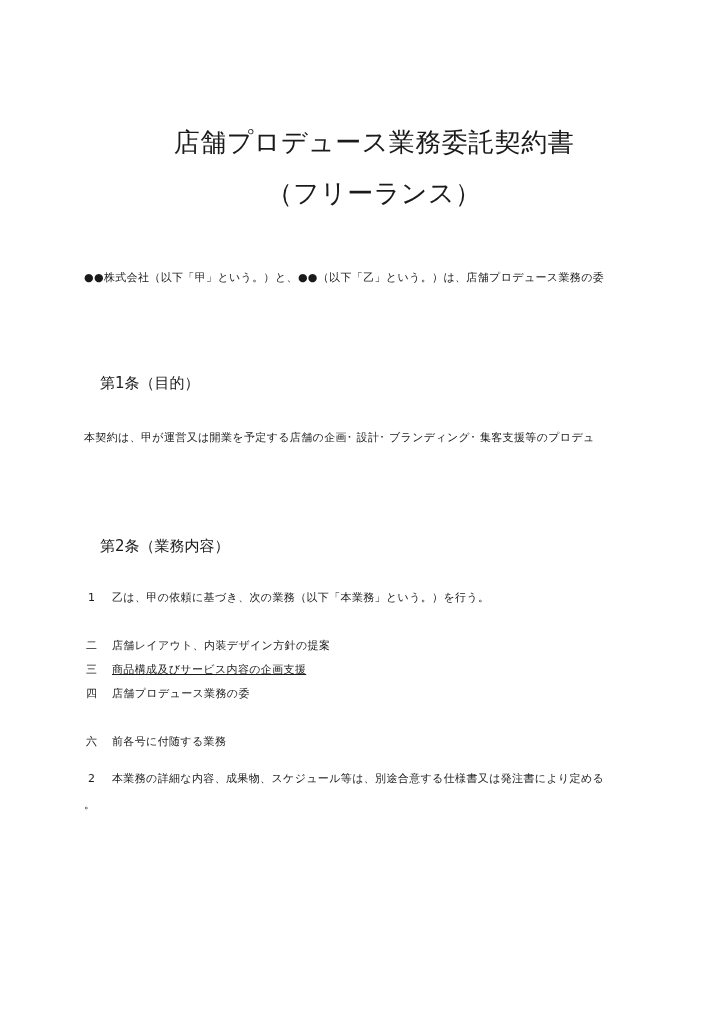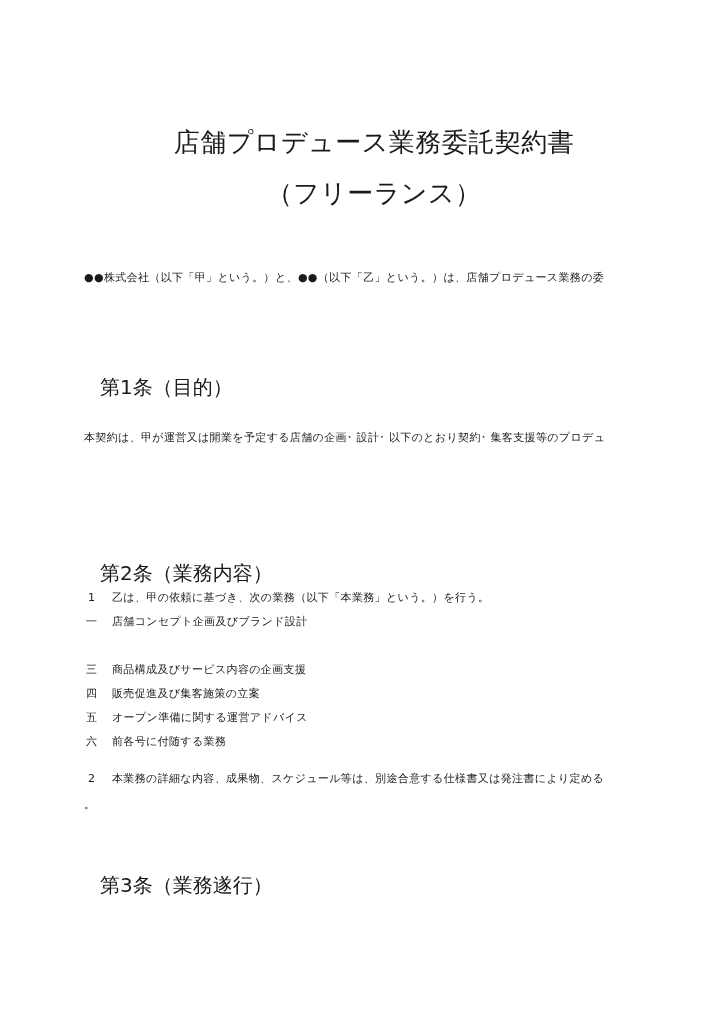--- a/index.html
+++ b/index.html
@@ -37,21 +37,21 @@
       position: absolute;
       left: 72px;
       width: 556px;
       font-size: 11px;
       line-height: 23px;
       letter-spacing: 0.35px;
     }
     .heading {
       position: absolute;
       left: 88px;
-      font-size: 20px;
+      font-size: 15px;
       white-space: nowrap;
     }
     .item {
       position: absolute;
       left: 72px;
       font-size: 11px;
       white-space: nowrap;
       letter-spacing: 0.35px;
     }
     .item .num {
@@ -70,47 +70,43 @@
 
   <div class="title main">店舗プロデュース業務委託契約書</div>
   <div class="title sub">（フリーランス）</div>
 
   <div class="para" style="top:266px;">
     <span class="line">●●株式会社（以下「甲」という。）と、●●（以下「乙」という。）は、店舗プロデュース業務の委</span>
   </div>
 
   <div class="heading" style="top:374px;">第1条（目的）</div>
   <div class="para" style="top:426px;">
-    <span class="line">本契約は、甲が運営又は開業を予定する店舗の企画･ 設計･ 以下のとおり契約･ 集客支援等のプロデュ</span>
+    <span class="line">本契約は、甲が運営又は開業を予定する店舗の企画･ 設計･ ブランディング･ 集客支援等のプロデュ</span>
   </div>
 
-  <div class="heading" style="top:560px;">第2条（業務内容）</div>
+  <div class="heading" style="top:537px;">第2条（業務内容）</div>
 
   <div class="item" style="top:590px;">
     <span class="num arabic">1</span><span>乙は、甲の依頼に基づき、次の業務（以下「本業務」という。）を行う。</span>
   </div>
 
-  <div class="item" style="top:614px;">
-    <span class="num">一</span><span>店舗コンセプト企画及びブランド設計</span>
+  <div class="item" style="top:638px;">
+    <span class="num">二</span><span>店舗レイアウト、内装デザイン方針の提案</span>
   </div>
-  <div class="item" style="top:662px;">
+  <div class="item" style="top:662px;text-decoration:underline;">
     <span class="num">三</span><span>商品構成及びサービス内容の企画支援</span>
   </div>
   <div class="item" style="top:686px;">
-    <span class="num">四</span><span>販売促進及び集客施策の立案</span>
-  </div>
-  <div class="item" style="top:710px;">
-    <span class="num">五</span><span>オープン準備に関する運営アドバイス</span>
+    <span class="num">四</span><span>店舗プロデュース業務の委</span>
   </div>
   <div class="item" style="top:734px;">
     <span class="num">六</span><span>前各号に付随する業務</span>
   </div>
 
   <div class="item" style="top:771px;">
     <span class="num arabic">2</span><span>本業務の詳細な内容、成果物、スケジュール等は、別途合意する仕様書又は発注書により定める</span>
   </div>
   <div class="item" style="top:797px;">
     <span>。</span>
   </div>
 
-  <div class="heading" style="top:872px;">第3条（業務遂行）</div>
 
 </div>
 
 </body></html>

